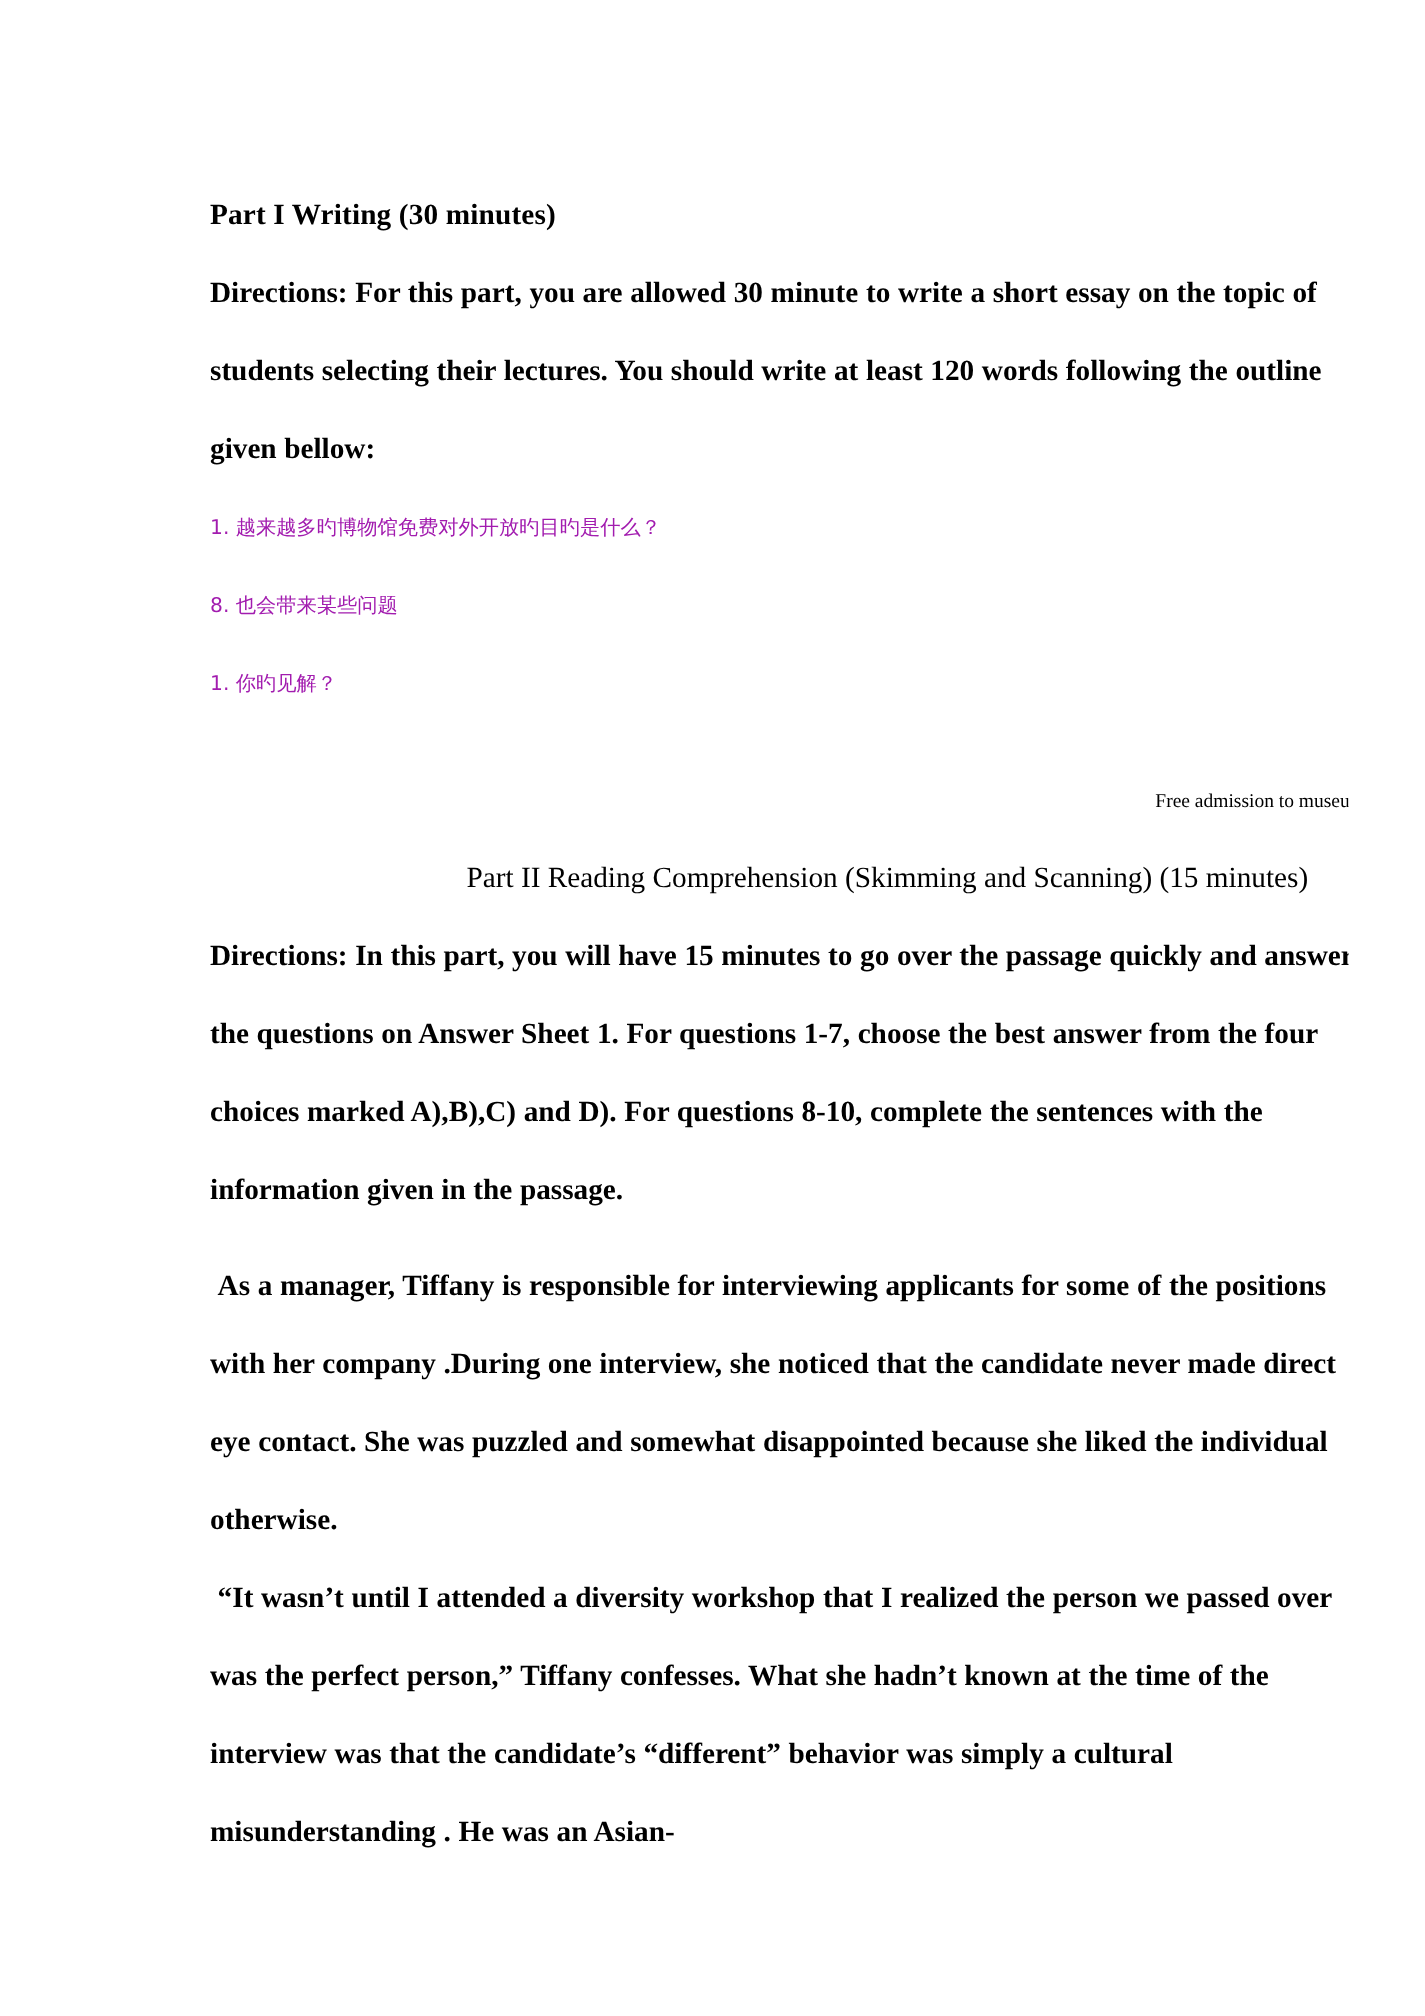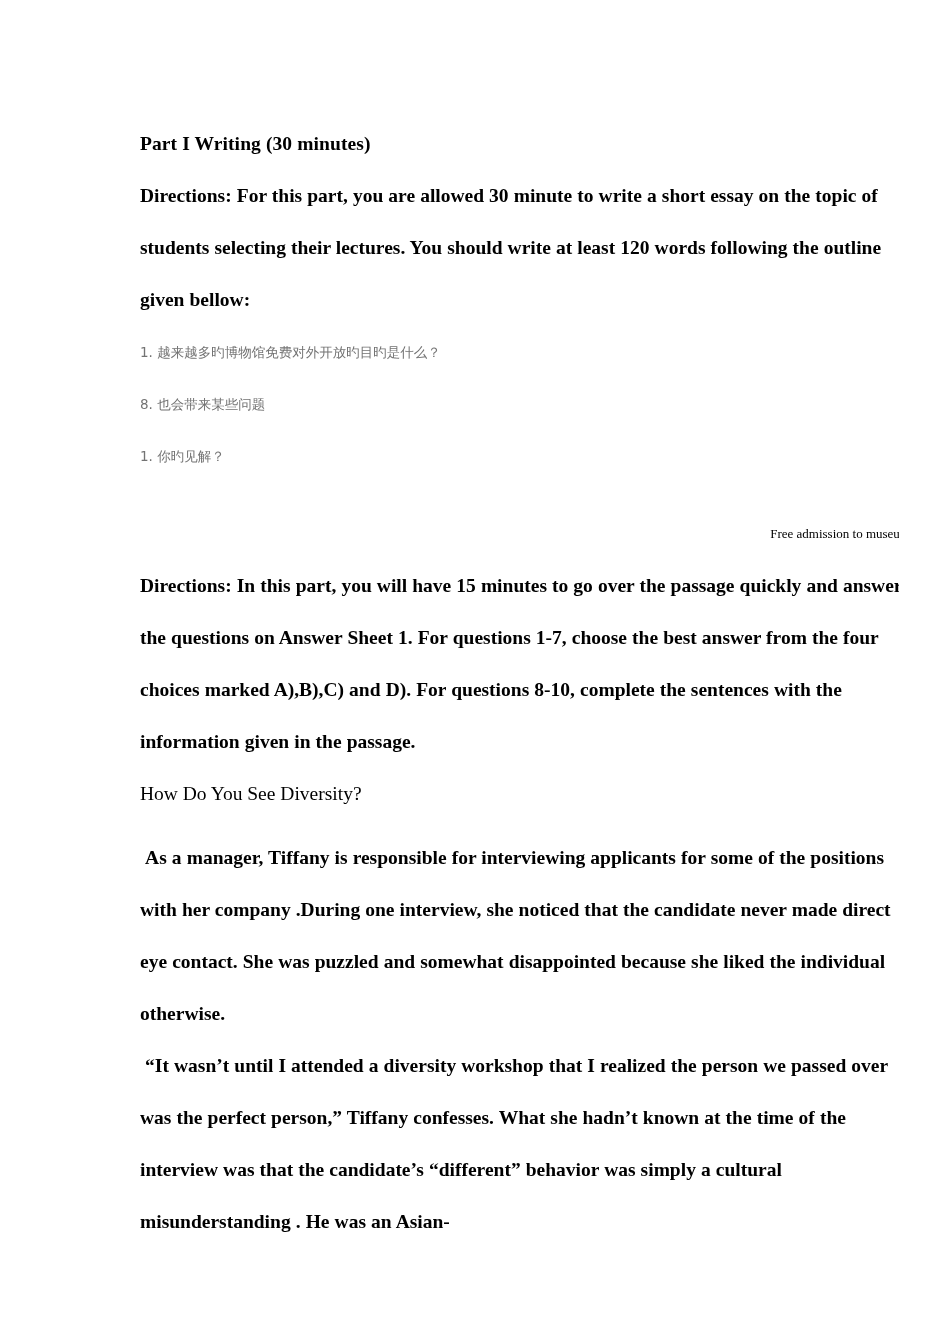--- a/index.html
+++ b/index.html
@@ -40,21 +40,21 @@
     margin: 0;
     text-align: left;
     white-space: pre-wrap;
     word-spacing: 0.2px;
   }
   .cn-line {
     font-size: 13.5px;
     line-height: 52px;
     margin: 0;
     font-family: "DejaVu Sans", "Liberation Sans", sans-serif;
-    color: #737373;
+    color: #a21caf;
     white-space: nowrap;
   }
   .essay-title {
     font-size: 13px;
     line-height: 52px;
     margin: 0;
     padding-left: 56px;
     white-space: nowrap;
     text-align: right;
   }
@@ -87,24 +87,24 @@
     <p class="cn-line">1. 越来越多旳博物馆免费对外开放旳目旳是什么？</p>
 
     <p class="cn-line">8. 也会带来某些问题</p>
 
     <p class="cn-line">1. 你旳见解？</p>
 
     <div class="gap-sm"></div>
 
     <p class="essay-title">Free admission to museums</p>
 
+    <p class="part2-heading">Part II Reading Comprehension (Skimming and Scanning) (15 minutes)</p>
 
     <p class="para">Directions: In this part, you will have 15 minutes to go over the passage quickly and answer the questions on Answer Sheet 1. For questions 1-7, choose the best answer from the four choices marked A),B),C) and D). For questions 8-10, complete the sentences with the information given in the passage.</p>
 
-    <p class="passage-title">How Do You See Diversity?</p>
 
     <div class="gap-xs"></div>
 
     <p class="para"> As a manager, Tiffany is responsible for interviewing applicants for some of the positions with her company .During one interview, she noticed that the candidate never made direct eye contact. She was puzzled and somewhat disappointed because she liked the individual otherwise.</p>
 
 
     <p class="para"> “It wasn’t until I attended a diversity workshop that I realized the person we passed over was the perfect person,” Tiffany confesses. What she hadn’t known at the time of the interview was that the candidate’s “different” behavior was simply a cultural misunderstanding . He was an Asian-</p>
 
   </div>
 </div>

